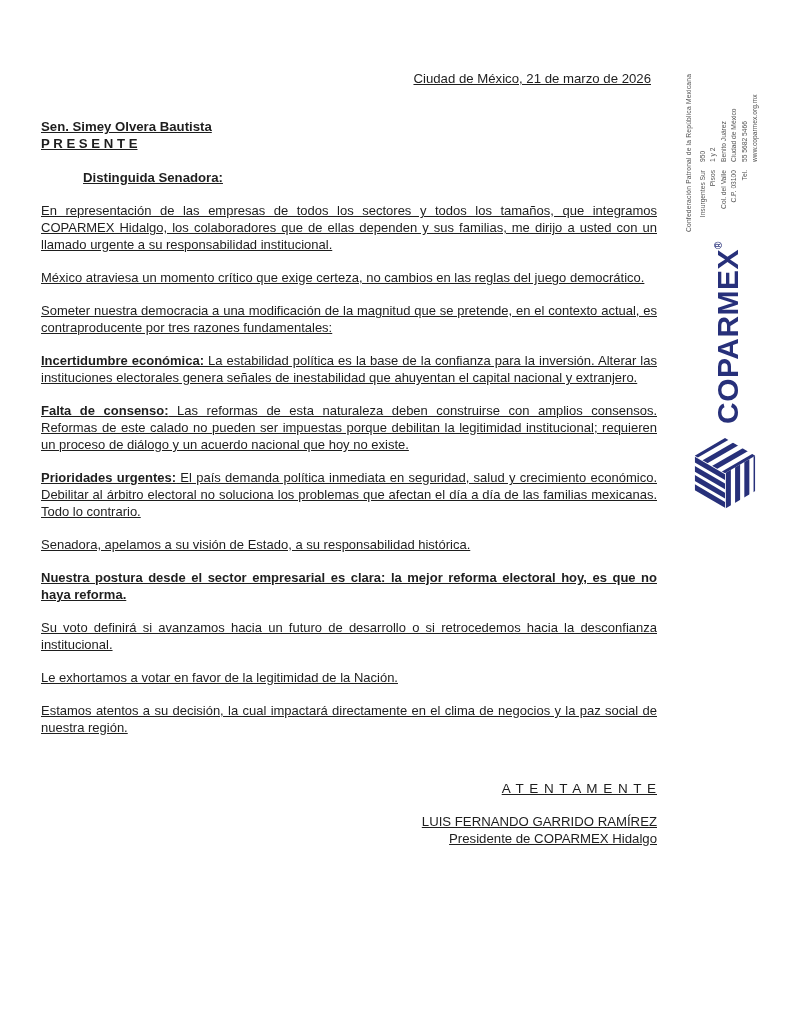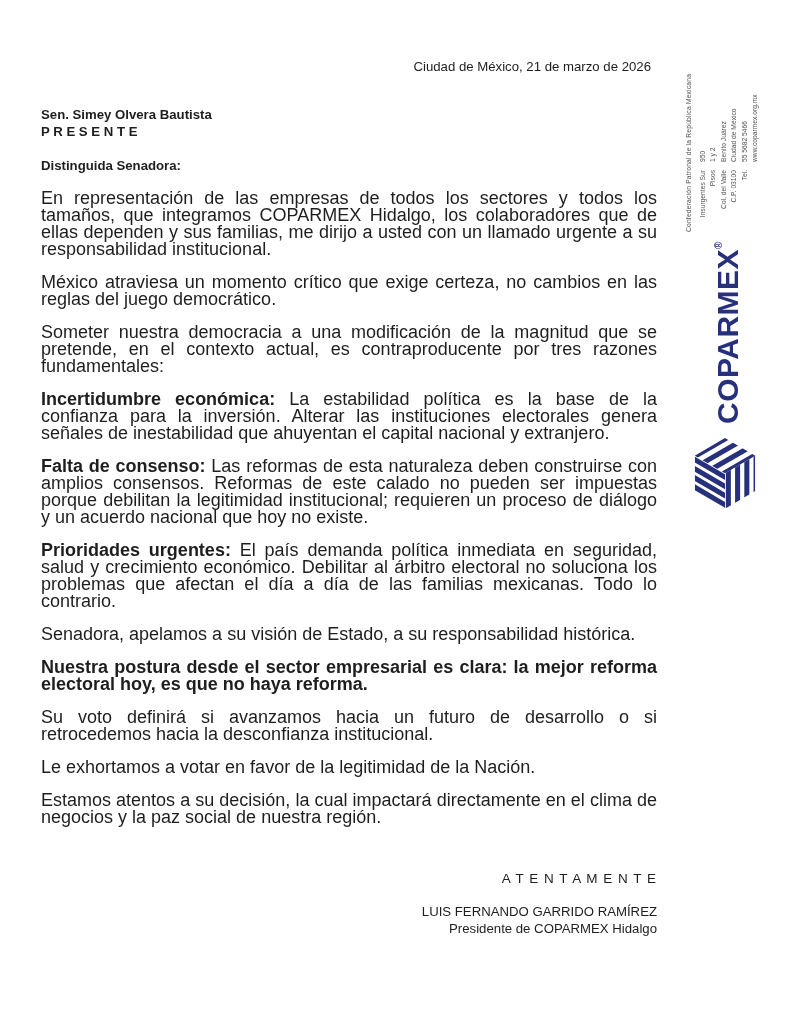--- a/index.html
+++ b/index.html
@@ -12,45 +12,47 @@
     background: #ffffff;
     overflow: hidden;
     font-family: "Liberation Sans", "DejaVu Sans", sans-serif;
     color: var(--ink);
   }
 
   
   .letter {
     position: absolute;
     left: 41px;
-    top: 4px;
+    top: 16px;
     width: 616px;
+    text-decoration: underline;
   }
   .date-line {
     margin-top: 54px;
     text-align: right;
     padding-right: 6px;
     font-size: 13.2px;
     line-height: 17px;
   }
   .recipient {
     margin-top: 31px;
     font-weight: bold;
     font-size: 13.2px;
     line-height: 17px;
   }
   .salutation {
     margin-top: 17px;
     font-weight: bold;
     font-size: 13.2px;
     line-height: 17px;
+    margin-left: 42px;
   }
   .para {
     margin: 16px 0 0 0;
-    font-size: 18px;
+    font-size: 13px;
     line-height: 17px;
     text-align: justify;
   }
   .para .lead { font-weight: bold; }
   .para.bold { font-weight: bold; }
   .closing {
     margin-top: 44px;
     text-align: right;
     font-size: 13.5px;
     line-height: 17px;

